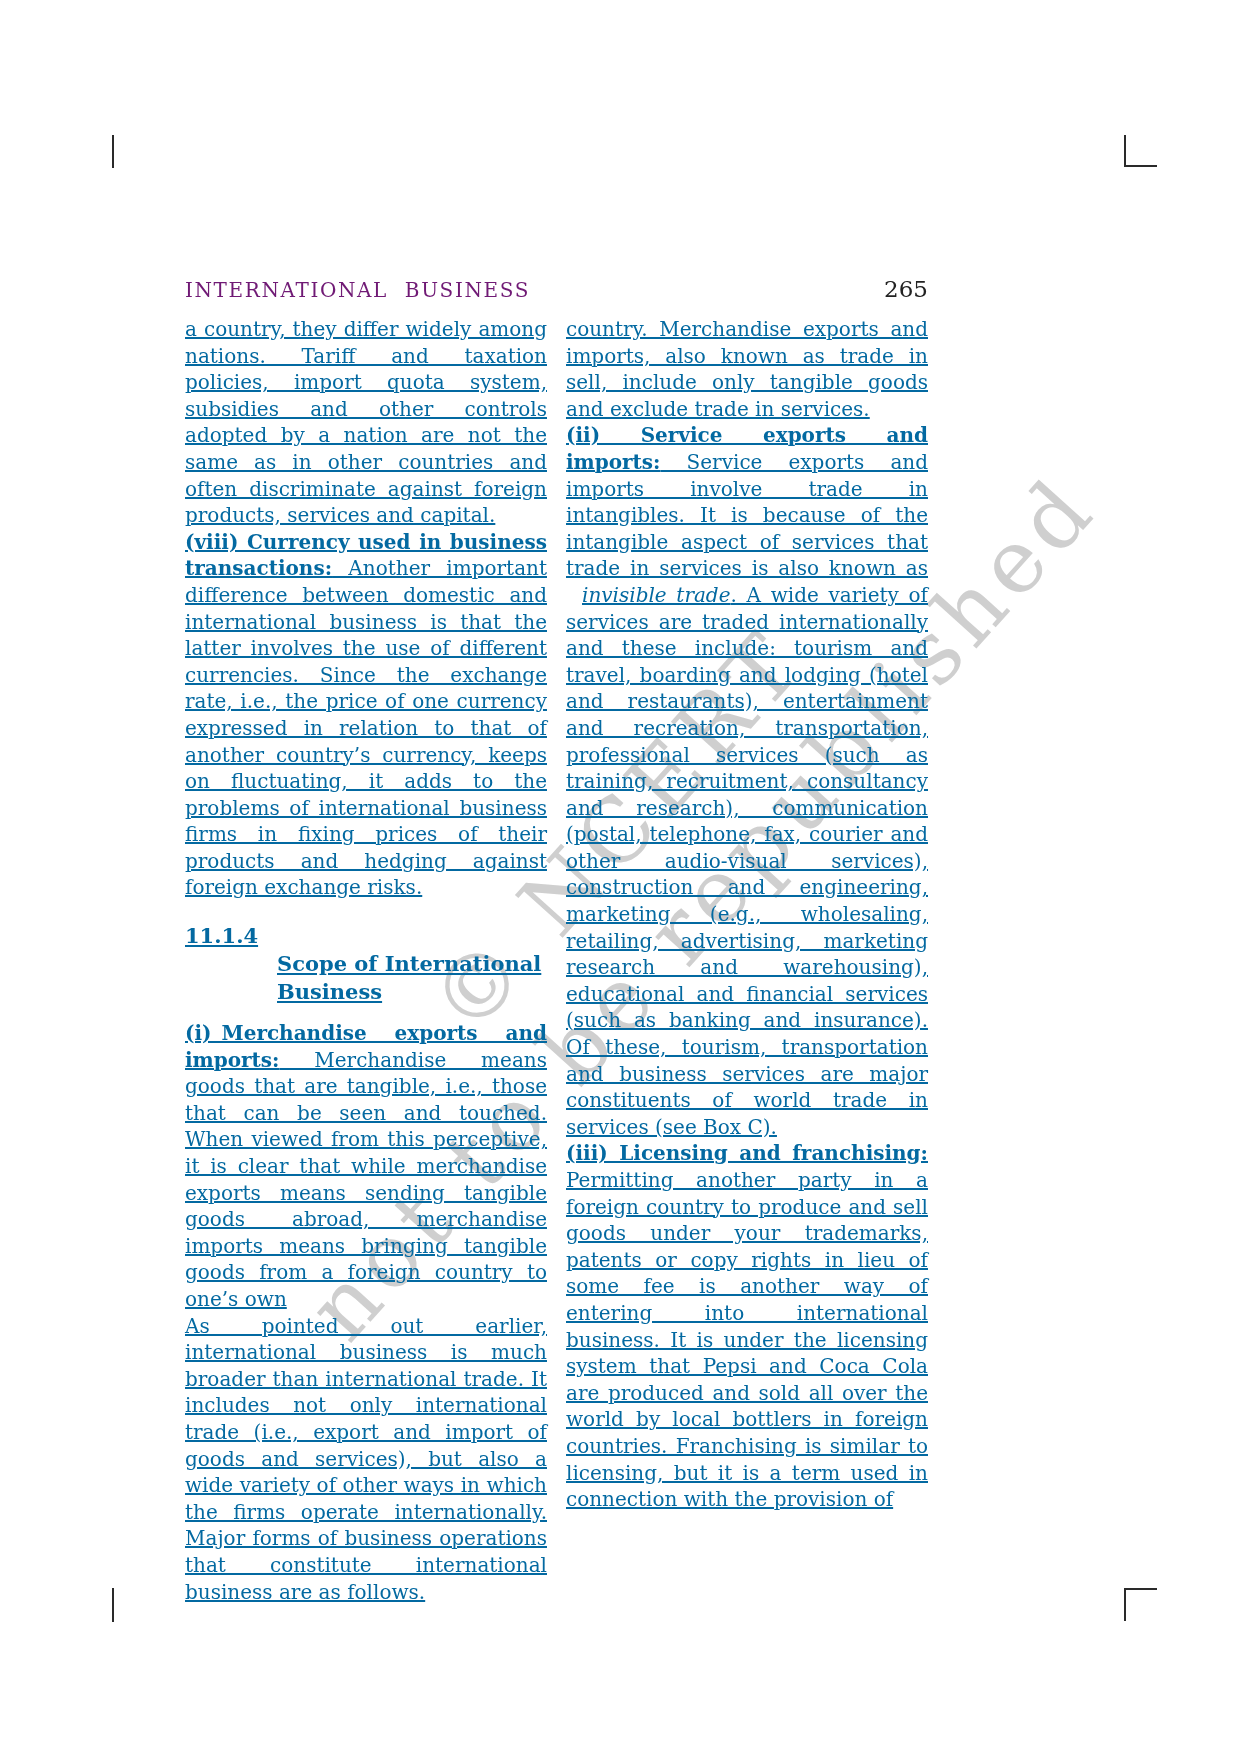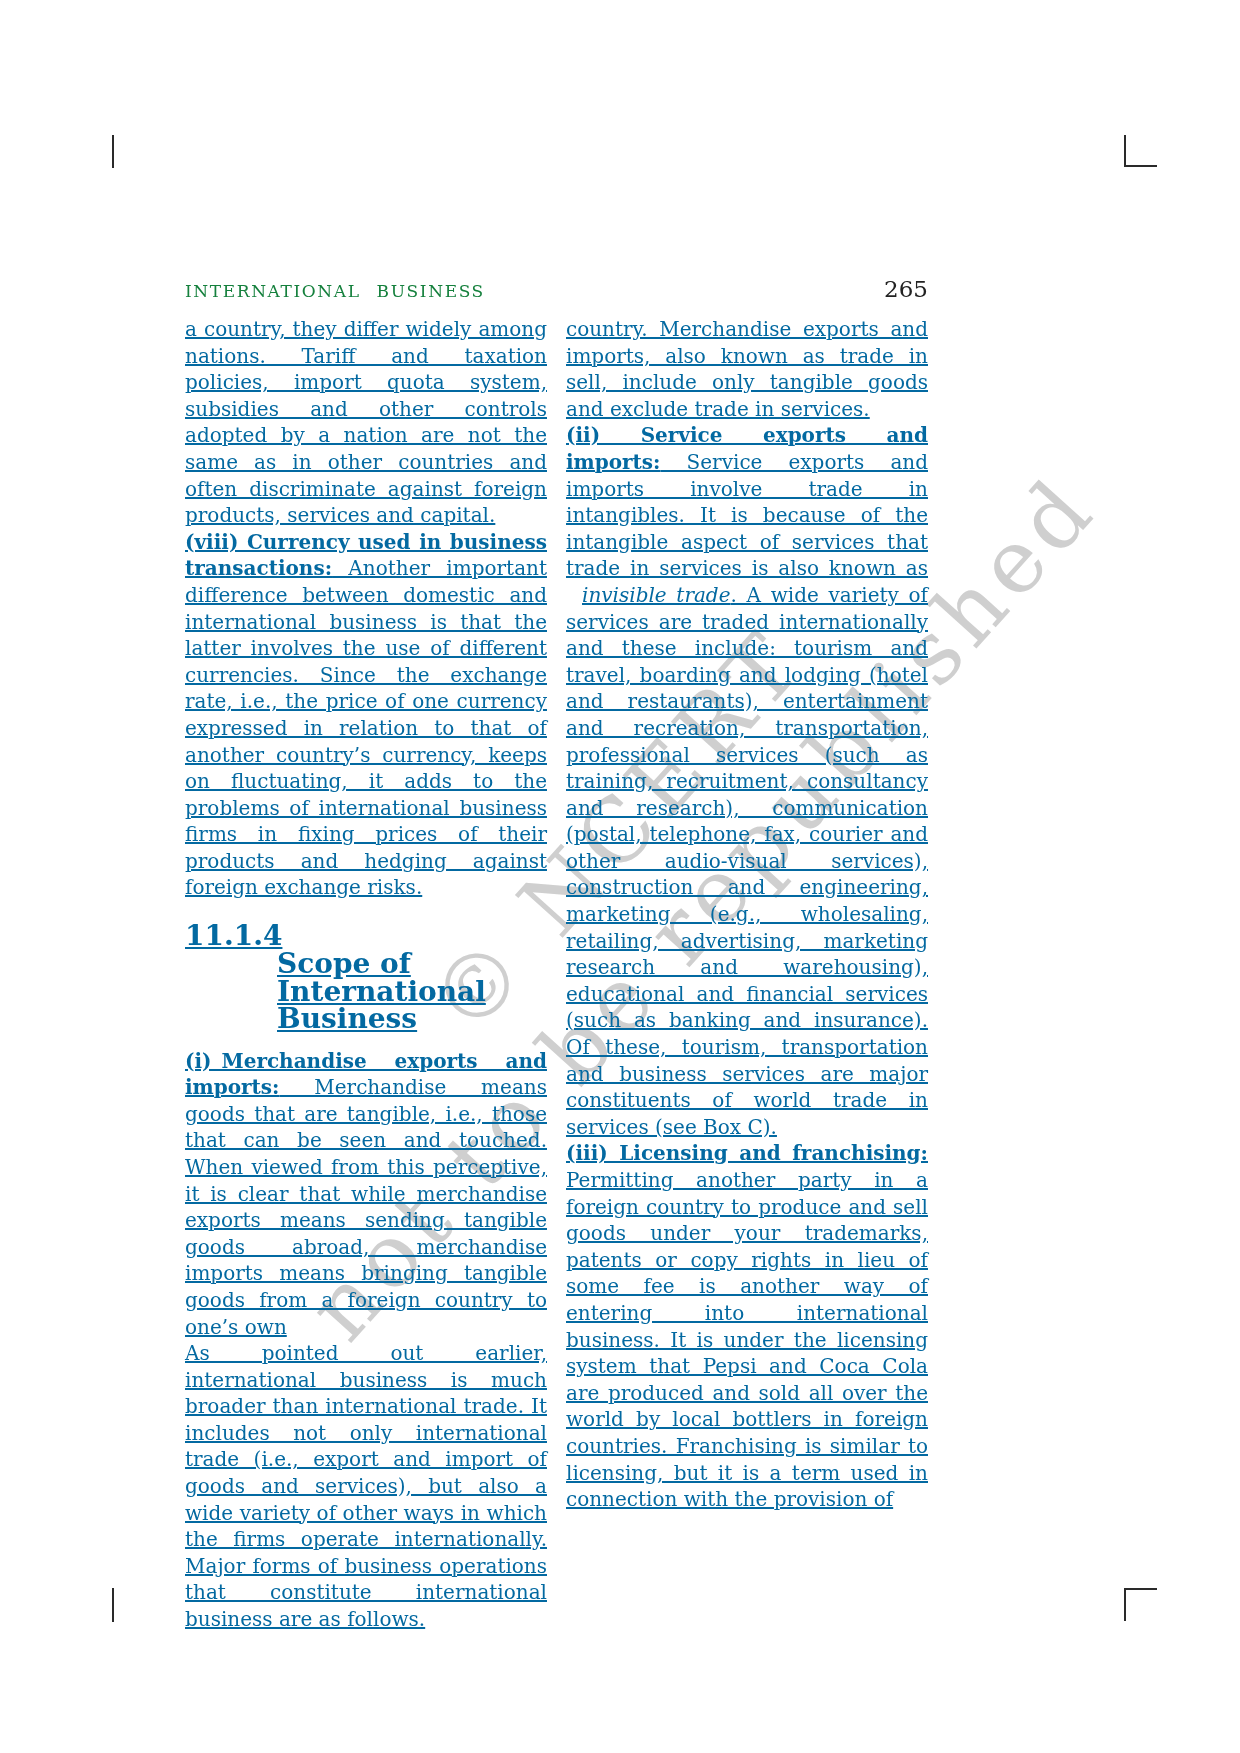--- a/index.html
+++ b/index.html
@@ -44,24 +44,24 @@
     position: absolute;
     left: 185px;
     top: 276px;
     width: 743px;
     display: flex;
     justify-content: space-between;
     align-items: baseline;
     z-index: 1;
   }
   .running-head {
-    font-size: 17px;
+    font-size: 20px;
     letter-spacing: 1.6px;
     word-spacing: 9px;
-    color: #15803d;
+    color: #701a75;
   }
   .page-number { font-size: 23px; color: #222222; }
 
   .col {
     position: absolute;
     top: 316px;
     width: 362px;
     font-size: 20px;
     line-height: 26.6px;
     text-align: justify;
@@ -72,21 +72,21 @@
   .col-left  { left: 185px; }
   .col-right { left: 566px; }
   .col p { margin: 0; padding: 0; }
   .col b { font-weight: bold; }
   .col i { font-style: italic; margin-left: 16px; }
 
   .section-heading {
     display: flex;
     margin: 21px 0 15px 0;
     font-weight: bold;
-    font-size: 28px;
+    font-size: 21px;
     line-height: 27.5px;
     text-align: left;
   }
   .sec-num { width: 92px; flex: none; }
   .sec-title { flex: 1; margin-top: 28px; }
 
   .page-footer {
     position: absolute;
     left: 0;
     top: 1676px;

